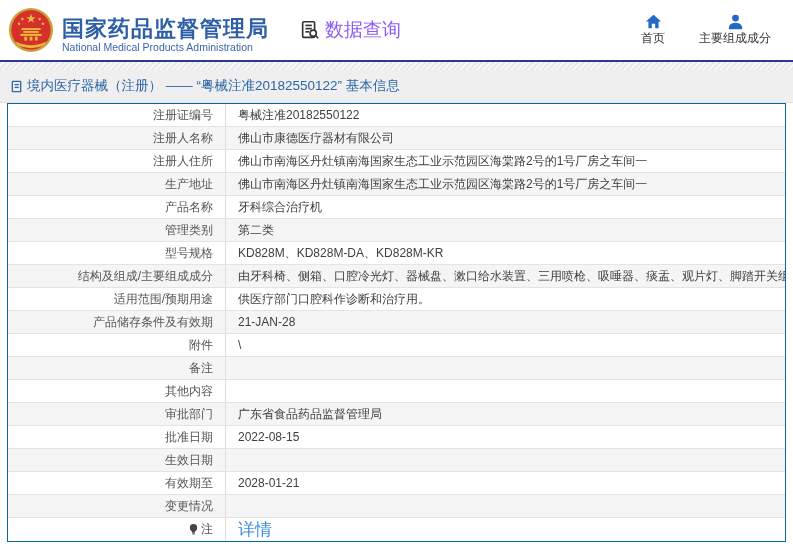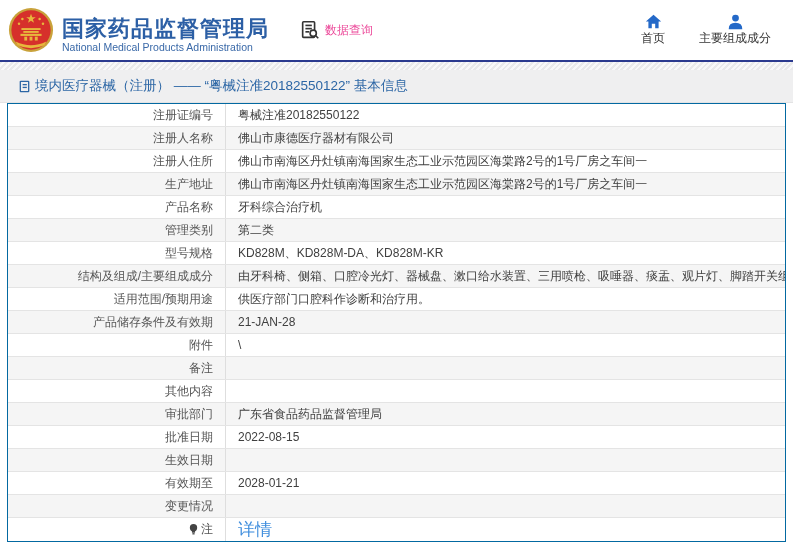--- a/index.html
+++ b/index.html
@@ -9,34 +9,34 @@
   
   .header { height:62px; display:flex; align-items:center; padding:0 22px 0 8px;
     background:#fff; border-bottom:2px solid #2b3a8f; }
   .brand { display:flex; align-items:flex-end; }
   .emblem { width:46px; height:46px; margin-right:8px; flex:0 0 auto; }
   .brand-titles { display:flex; flex-direction:column; line-height:1.15; }
   .brand-cn { font-size:22px; font-weight:bold; color:#2c5fa5; letter-spacing:1px; }
   .brand-en { font-size:10.5px; color:#3a69a8; }
   .section-tab { display:flex; align-items:center; margin-left:30px; cursor:pointer; }
   .section-tab .glyph { width:22px; height:22px; margin-right:4px; }
-  .section-label { font-size:12px; color:#ec4899; }
+  .section-label { font-size:19px; color:#8b5cf6; }
   .top-nav { margin-left:auto; display:flex; gap:34px; }
   .nav-item { display:flex; flex-direction:column; align-items:center; gap:0;
     text-decoration:none; cursor:pointer; }
   .nav-item .glyph { width:17px; height:17px; }
   .nav-label { font-size:12px; color:#333; white-space:nowrap; }
 
   
   .hatch-band { height:8px;
     background:repeating-linear-gradient(135deg,#e9e9eb 0 2px,#f8f8f9 2px 4px); }
 
   
   .crumb-bar { height:33px; background:#efeff0; display:flex; align-items:center;
-    padding:0 18px; border-bottom:1px solid #e3e3e4; }
+    padding:0 10px; border-bottom:1px solid #e3e3e4; }
   .crumb-bar .glyph { width:13px; height:13px; margin-right:4px; flex:0 0 auto; }
   .crumb-text { font-size:13.5px; color:#2c66a5; }
 
   
   .table-wrap { margin:0 7px 0 7px; border:1px solid #0369a1; background:#fff;text-align:right; }
   .row { display:flex; height:23px; border-bottom:1px solid #e4e4e4; background:#fff; }
   .row:last-child { border-bottom:none; }
   .row:nth-child(even) { background:#f5f5f5; }
   .cell { display:flex; align-items:center; font-size:12px; }
   .cell.label { width:218px; flex:0 0 auto; justify-content:flex-end;

